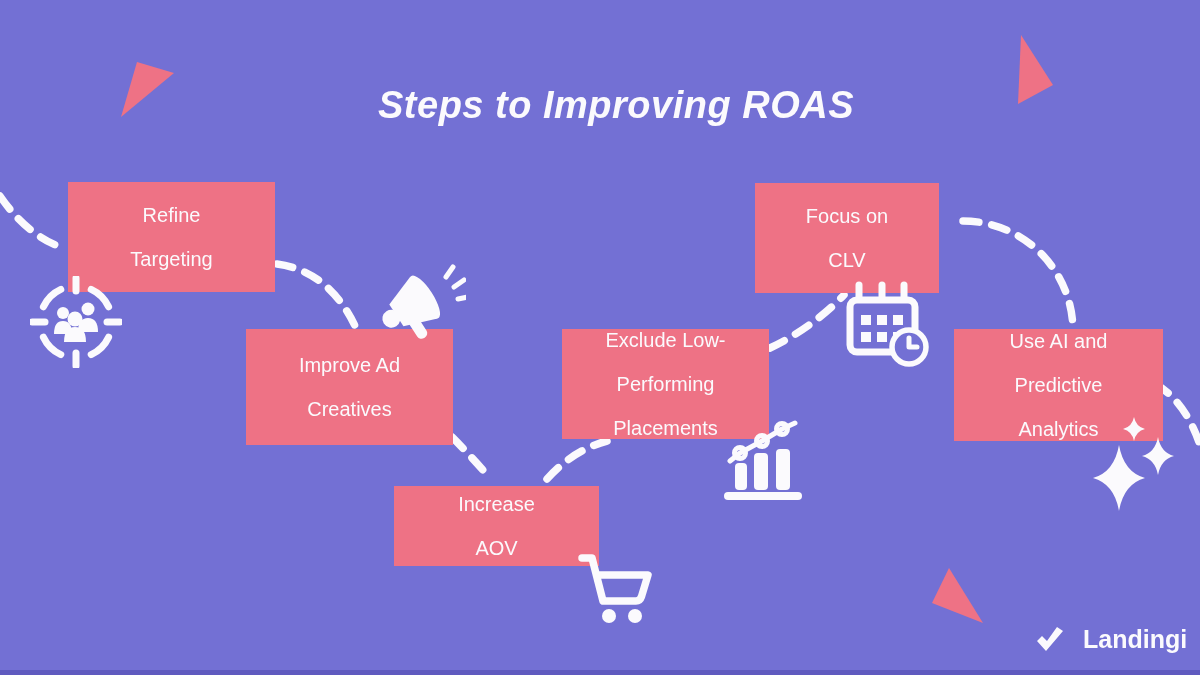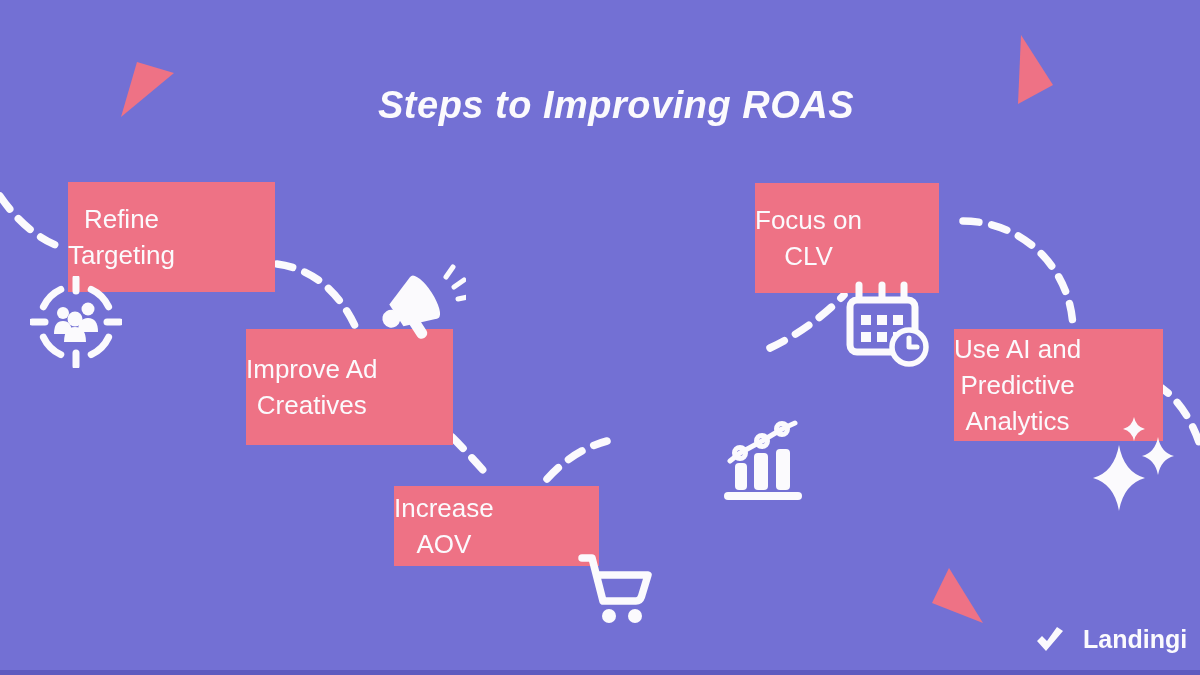--- a/index.html
+++ b/index.html
@@ -20,23 +20,23 @@
   .overlay{position:absolute;top:0;left:0;width:1200px;height:675px;}
   .connector{
     fill:none;stroke:var(--text,#fbfafd);stroke-width:7.5;
     stroke-dasharray:16 13;stroke-linecap:round;
   }
   .triangle{fill:var(--box,#ee7285);}
   .step-box{
     position:absolute;
     background:var(--box,#ee7285);
     color:var(--text,#fbfafd);
-    display:flex;align-items:center;
+    display:flex;align-items:center;justify-content:center;
     text-align:center;
-    font-size:26px;line-height:36px;
+    font-size:20px;line-height:44px;
     white-space:pre-line;
   }
   .icon{position:absolute;}
   .istroke{fill:none;stroke:var(--text,#fbfafd);stroke-linecap:round;stroke-linejoin:round;}
   .ifill{fill:var(--text,#fbfafd);stroke:none;}
   .logo{
     position:absolute;left:1035px;top:624px;
     display:flex;align-items:center;gap:18px;
     color:var(--text,#fbfafd);
     font-size:25px;font-weight:bold;
@@ -70,20 +70,25 @@
     <span>Refine
 Targeting</span>
   </div>
   <div class="step-box" style="left:246px;top:329px;width:207px;height:116px;">
     <span>Improve Ad
 Creatives</span>
   </div>
   <div class="step-box" style="left:394px;top:486px;width:205px;height:80px;">
     <span>Increase
 AOV</span>
+  </div>
+  <div class="step-box" style="left:562px;top:329px;width:207px;height:110px;">
+    <span>Exclude Low-
+Performing
+Placements</span>
   </div>
   <div class="step-box" style="left:755px;top:183px;width:184px;height:110px;">
     <span>Focus on
 CLV</span>
   </div>
   <div class="step-box" style="left:926px;top:329px;width:209px;height:112px;margin-left:28px;">
     <span>Use AI and
 Predictive
 Analytics</span>
   </div>

